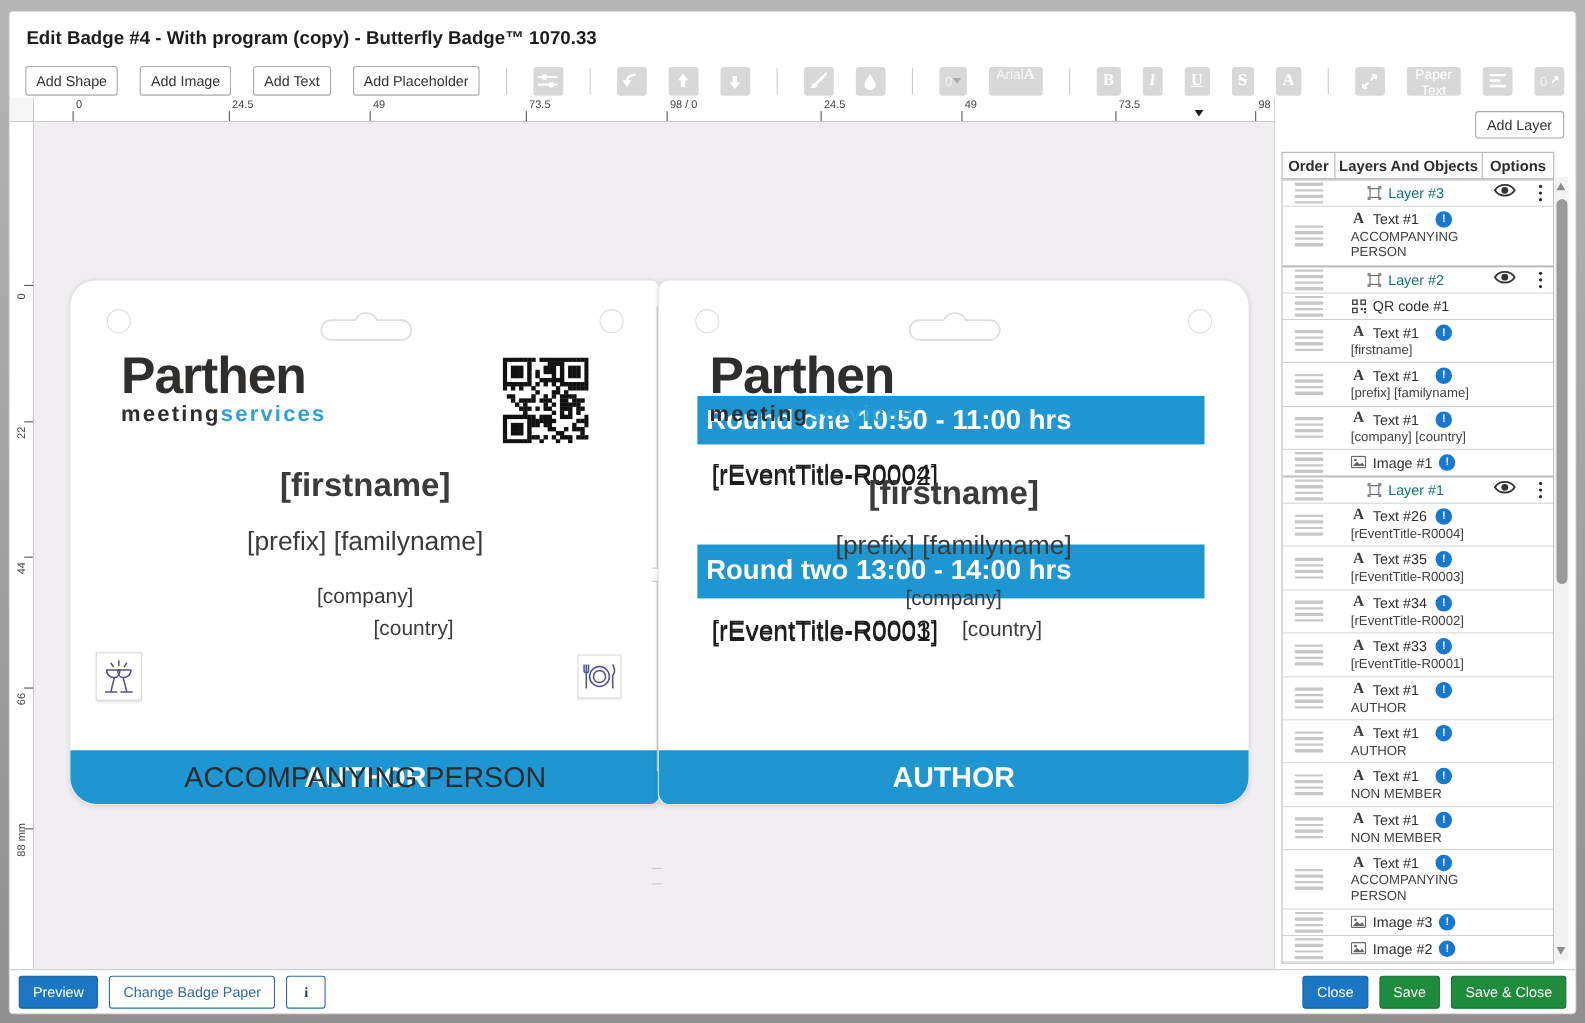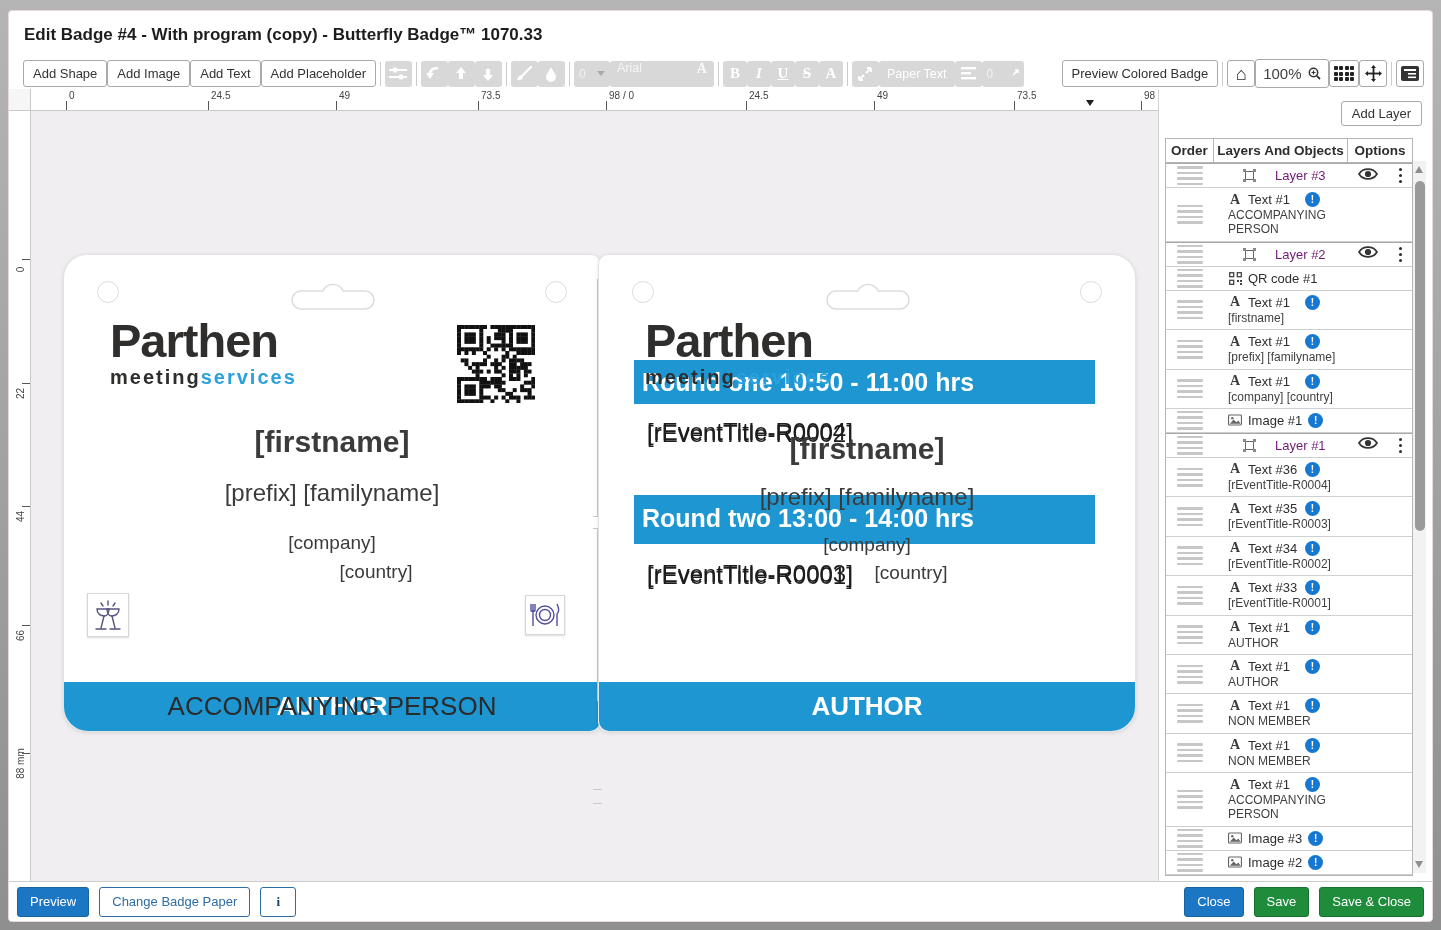--- a/index.html
+++ b/index.html
@@ -3,21 +3,21 @@
 <meta charset="utf-8">
 <style>
   html,body{margin:0;padding:0;}
   body{font-family:"Liberation Sans",sans-serif;background:#9a9a9a;}
   .stage{position:relative;width:1441px;height:930px;background:linear-gradient(#b5b5b5,#8f8f8f);overflow:hidden;}
   .modal{position:absolute;left:8px;top:10px;width:1425px;height:912px;background:#fff;border:1px solid #e9d9d9;border-radius:4px;box-sizing:border-box;overflow:hidden;}
   
   .titlebar{position:absolute;left:0;top:0;right:0;height:47px;}
   .titlebar h1{margin:0;padding:14px 0 0 15px;font-size:17px;font-weight:700;color:#1d1d1d;}
   
-  .toolbar{position:absolute;left:0;top:47px;right:0;height:31px;display:flex;align-items:center;padding:0 8px 0 14px;box-sizing:border-box;gap:0;}
+  .toolbar{position:absolute;left:0;top:47px;right:0;height:31px;display:flex;align-items:center;padding:0 8px 0 14px;box-sizing:border-box;gap:20px;}
   .tbtn{font-family:"Liberation Sans",sans-serif;font-size:13px;color:#333;background:#fff;border:1px solid #a9a9a9;border-radius:3px;height:27px;padding:0 9px;cursor:pointer;white-space:nowrap;}
   .tdiv{width:1px;height:24px;background:#ccc;margin:0 4px;flex:0 0 1px;}
   .ibtn{height:26px;min-width:27px;border:none;border-radius:3px;background:#d8d8d8;display:flex;align-items:center;justify-content:center;padding:0 4px;}
   .ibtn svg{display:block;}
   .dsel{height:26px;width:36px;background:#d8d8d8;border-radius:3px;display:flex;align-items:center;justify-content:space-between;padding:0 5px;box-sizing:border-box;color:#f2f2f2;font-size:12px;}
   .dsel .caret{width:0;height:0;border-left:4px solid transparent;border-right:4px solid transparent;border-top:5px solid #ababab;}
   .dfield{height:26px;width:104px;background:#d8d8d8;border-radius:3px;display:flex;align-items:flex-start;justify-content:space-between;padding:0 7px;box-sizing:border-box;color:#f5f5f5;font-size:12.5px;}
   .dfield .fa{font-family:"Liberation Serif",serif;font-weight:700;font-size:14px;color:#fafafa;}
   .lbt{width:24px;height:26px;border:none;border-radius:3px;background:#d8d8d8;color:#fff;font-family:"Liberation Serif",serif;font-size:15px;font-weight:700;display:flex;align-items:center;justify-content:center;}
   .lbt.i{font-style:italic;}
@@ -84,21 +84,21 @@
   .lbody{height:712px;overflow:hidden;}
   .lrow{display:grid;grid-template-columns:48px 1fr 64px;border-bottom:1px solid #cfcfcf;align-items:center;background:#fff;}
   .lrow.layer{border-top:1px solid #a8a8a8;}
   .drag{display:inline-flex;flex-direction:column;gap:3px;width:26px;}
   .drag i{height:2.5px;background:#c7c7c7;border-radius:1px;}
   .cell.order{display:flex;justify-content:center;}
   .cell.content{padding:4px 2px 4px 14px;}
   .lrow.layer .cell.content{padding-left:28px;}
   .l1{display:flex;align-items:center;gap:6px;}
   .ttl{font-size:13px;color:#2e2e2e;white-space:nowrap;}
-  .lrow.layer .ttl{color:#701a75;margin-left:13px;}
+  .lrow.layer .ttl{color:#0f766e;}
   .sub{font-size:12px;color:#3f3f3f;line-height:1.2;margin-top:1px;word-wrap:break-word;}
   .ticn{display:inline-flex;align-items:center;justify-content:center;width:14px;}
   .txtA{font-family:"Liberation Serif",serif;font-weight:700;font-size:14px;color:#3c3c3c;line-height:1;}
   .info{margin-left:auto;margin-right:26px;flex:0 0 15px;width:15px;height:15px;border-radius:50%;background:#1778d2;color:#fff;font-size:10px;font-weight:700;text-align:center;line-height:15px;}
   .cell.opts{display:flex;align-items:center;justify-content:space-between;padding:0 10px;box-sizing:border-box;height:100%;}
   .kebab{display:inline-flex;flex-direction:column;gap:2.5px;}
   .kebab i{width:3.5px;height:3.5px;background:#2e2e2e;border-radius:50%;}
   .pscroll{position:absolute;left:254px;top:72px;width:13px;height:712px;background:#f2f2f2;}
   .pscroll .up,.pscroll .dn{position:absolute;left:2px;width:0;height:0;border-left:4.5px solid transparent;border-right:4.5px solid transparent;}
   .pscroll .up{top:5px;border-bottom:7px solid #8d8d8d;}
@@ -886,21 +886,21 @@
                   <i></i>
                   <i></i>
                   <i></i>
                 </span>
               </div>
               <div class="cell content">
                 <div class="l1">
                   <span class="ticn">
                     <span class="txtA">A</span>
                   </span>
-                  <span class="ttl">Text #36</span>
+                  <span class="ttl">Text #26</span>
                   <span class="info">!</span>
                 </div>
                 <div class="sub">[rEventTitle-R0004]</div>
               </div>
               <div class="cell opts"></div>
             </div>
             <div class="lrow">
               <div class="cell order">
                 <span class="drag">
                   <i></i>

